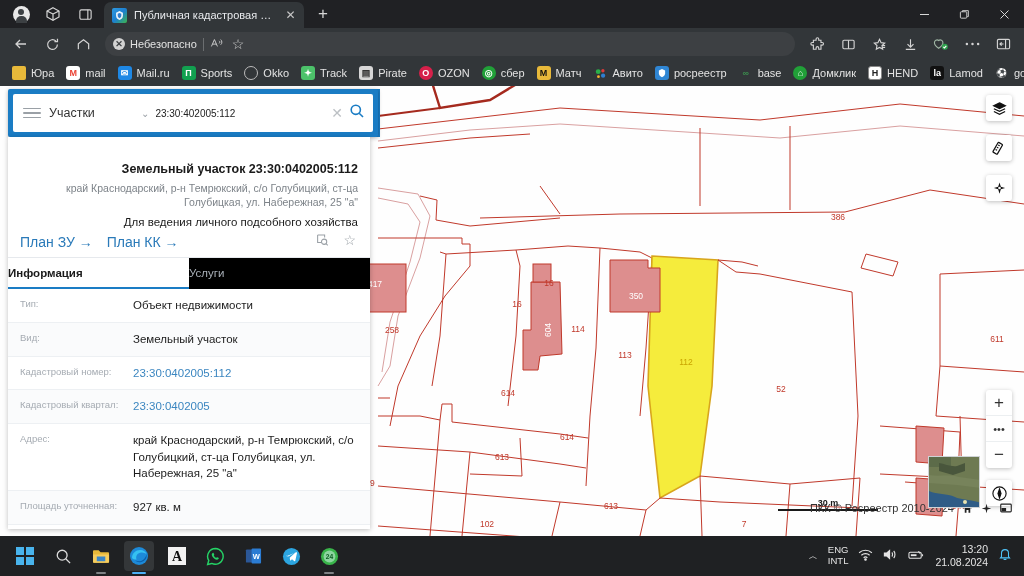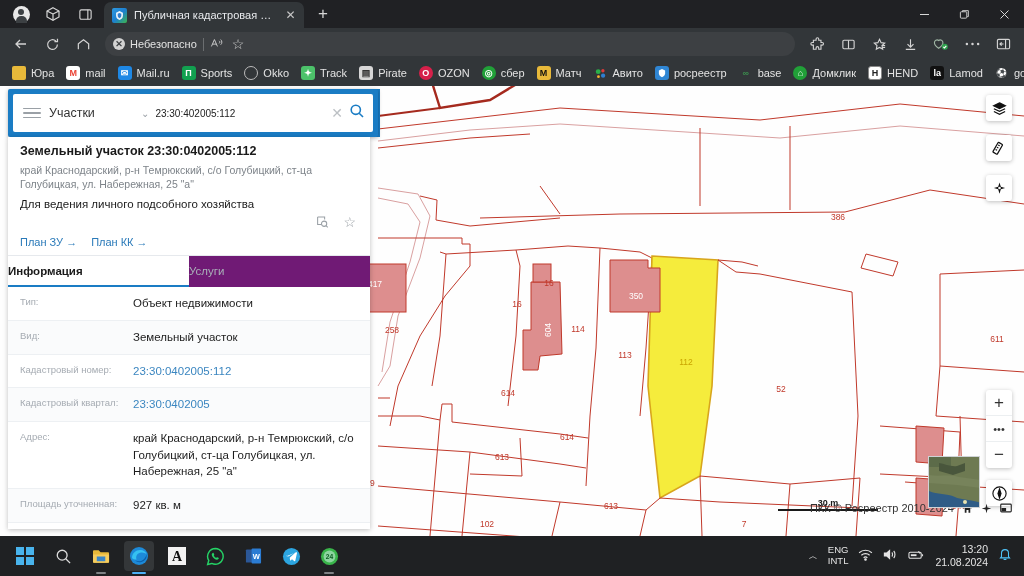--- a/index.html
+++ b/index.html
@@ -72,32 +72,32 @@
   .sp-val { flex:1; color:#222; font-size:10px; }
   .sp-clear { color:#bcc0c4; font-size:14px; }
   .sp-search { color:#1a7cc4; }
 
   .collapse { position:absolute; left:366px; top:3px; width:14px; height:48px; background:#1a7cc4;
     display:flex; align-items:center; justify-content:center; color:#fff; font-size:12px; z-index:5; }
 
   
   .infocard { position:absolute; left:8px; top:51px; width:362px; height:392px; background:#fff;
     box-shadow:0 1px 5px rgba(0,0,0,.25); z-index:6; overflow:hidden; }
-  .ic-head { padding:7px 12px 7px 12px; }
+  .ic-head { padding:25px 12px 7px 12px;text-align:right; }
   .ic-title { font-size:12.5px; font-weight:bold; color:#1a1a1a; margin-bottom:5px; }
   .ic-addr { font-size:10.5px; color:#7d8389; line-height:1.35; margin-bottom:7px; }
   .ic-use { font-size:11.5px; color:#1a1a1a; margin-bottom:6px; }
   .ic-links { display:flex; align-items:center; gap:14px; position:relative; }
-  .ic-link { color:#2a7ab9; font-size:11px;margin-top:20px; }
+  .ic-link { color:#2a7ab9; font-size:14px; }
   .ic-actions { position:absolute; right:2px; top:-1px; display:flex; gap:14px; color:#9aa0a6; }
 
   .tabs { display:flex; border-top:1px solid #e6e9ed; }
   .tab2 { flex:1; text-align:left; padding:9px 0 8px 0; font-size:11.5px; }
   .tab2.active { color:#1a1a1a; font-weight:bold; background:#fff; border-bottom:2px solid #1a7cc4; }
-  .tab2.inactive { color:#a9b0b8; background:#701a75; }
+  .tab2.inactive { color:#a9b0b8; background:#000000; }
 
   .rows { }
   .row { display:flex; padding:8px 12px; border-bottom:1px solid #edf0f3; align-items:flex-start; }
   .row:nth-child(even) { background:#fafbfc; }
   .rk { width:113px; flex:none; color:#a5abb2; font-size:9.5px; padding-top:1px; }
   .rv { flex:1; color:#1c1c1c; font-size:11.5px; line-height:1.45; }
   .rv.link { color:#3b86c0; }
 
   
   .mc-group { position:absolute; right:12px; background:#fff; border-radius:3px;

